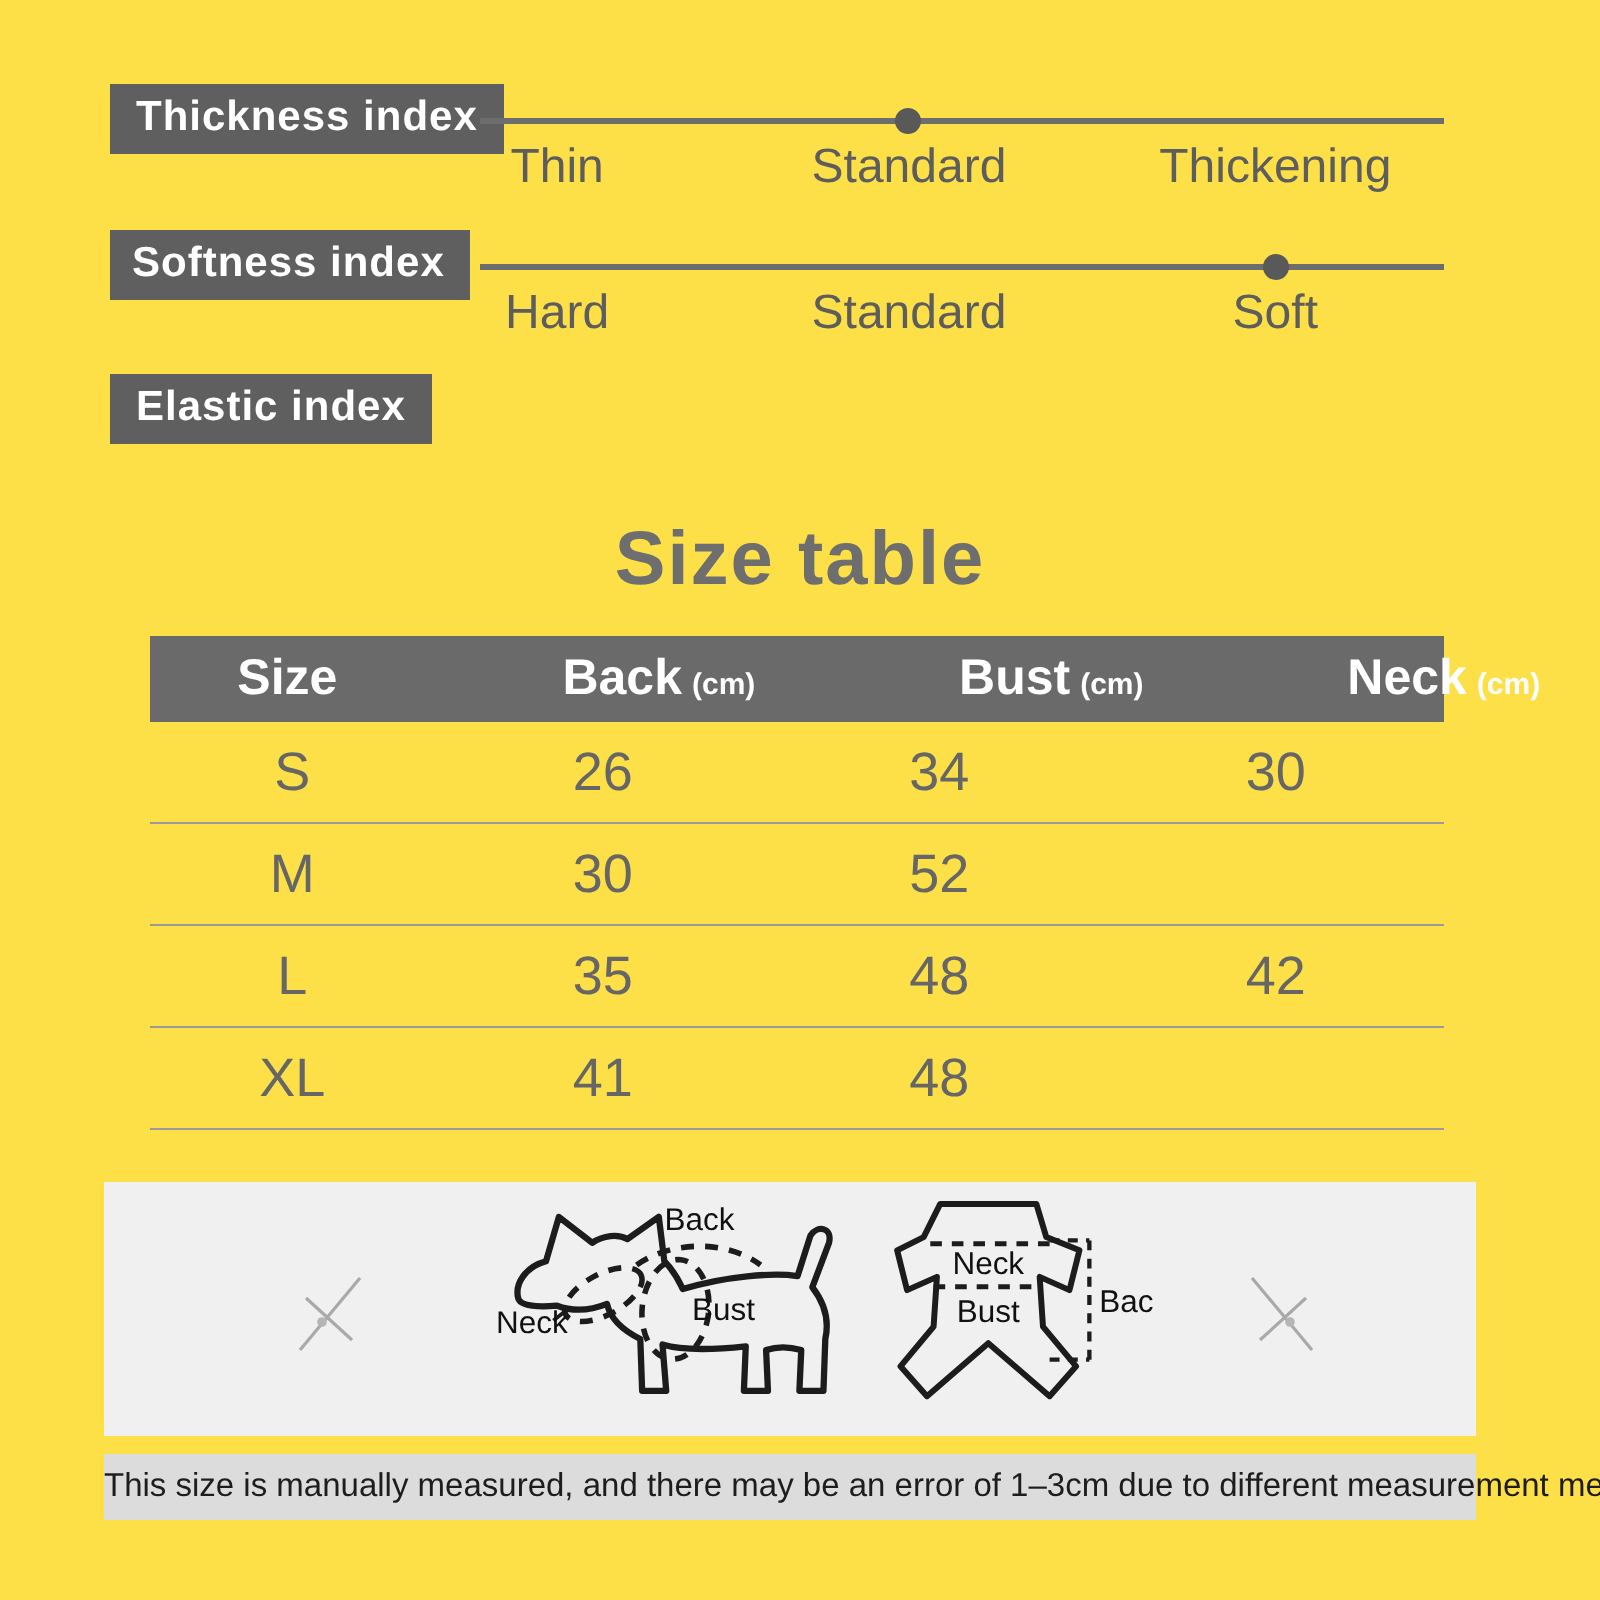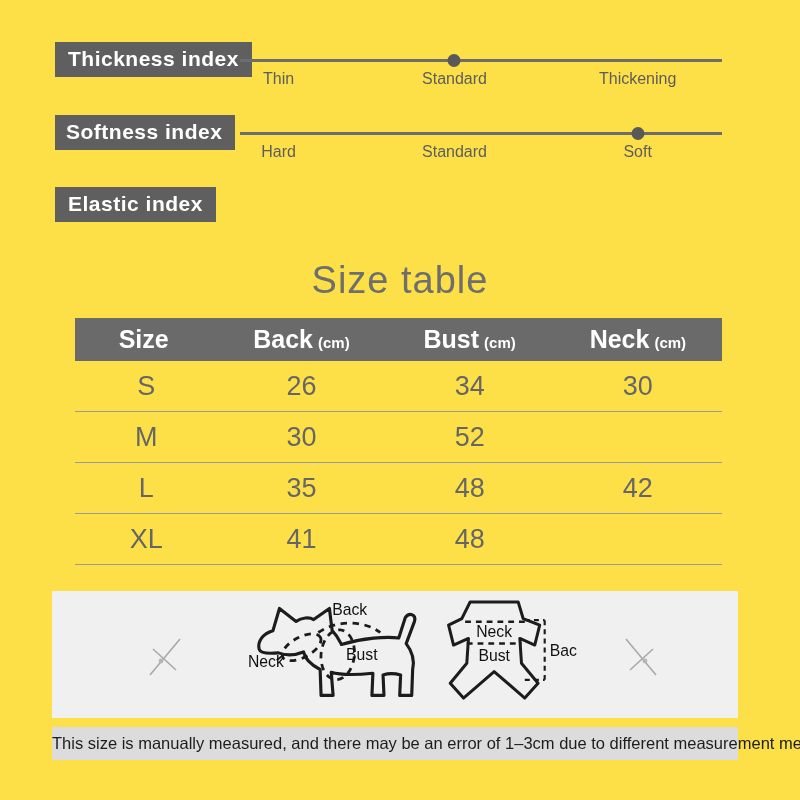--- a/index.html
+++ b/index.html
@@ -16,35 +16,35 @@
     padding:5px 13px 6px 13px; letter-spacing:0.5px; white-space:nowrap;
   }
   .slider { position:absolute; left:240px; width:482px; height:62px; }
   .slider .track { position:absolute; left:0; right:0; top:16px; height:3px; background:#6d6d6d; }
   .slider .dot {
     position:absolute; top:11px; width:13px; height:13px; border-radius:50%;
     background:#595959; transform:translateX(-50%);
   }
   .slider .opt {
     position:absolute; top:27px; transform:translateX(-50%);
-    font-size:16px; color:#5d5d5d; white-space:nowrap;
+    font-size:24px; color:#5d5d5d; white-space:nowrap;
   }
   .slider .opt:nth-of-type(1){ left:8%; }
   .slider .opt:nth-of-type(2){ left:44.5%; }
   .slider .opt:nth-of-type(3){ left:82.5%; }
 
   
   .size-title {
     position:absolute; top:259px; left:0; width:100%; text-align:center;
-    font-size:38px; font-weight:normal; color:#6e6e6e; letter-spacing:1px;
+    font-size:38px; font-weight:bold; color:#6e6e6e; letter-spacing:1px;
   }
   .size-table { position:absolute; left:75px; top:318px; width:647px; }
   .st-head {
     display:grid; grid-template-columns:22% 26% 26% 26%;
-    background:#6a6a6a; height:43px; align-items:center;
+    background:#6a6a6a; height:43px; align-items:center;gap:28px;
   }
   .st-head .cell { text-align:center; color:#fff; font-size:25px; font-weight:bold; }
   .st-head .unit { font-size:15px; font-weight:bold; margin-left:5px; }
   .st-row {
     display:grid; grid-template-columns:22% 26% 26% 26%;
     height:51px; align-items:center; border-bottom:1px solid #9a9a9a;
   }
   .st-row .cell { text-align:center; font-size:27px; color:#666666; }
 
   

